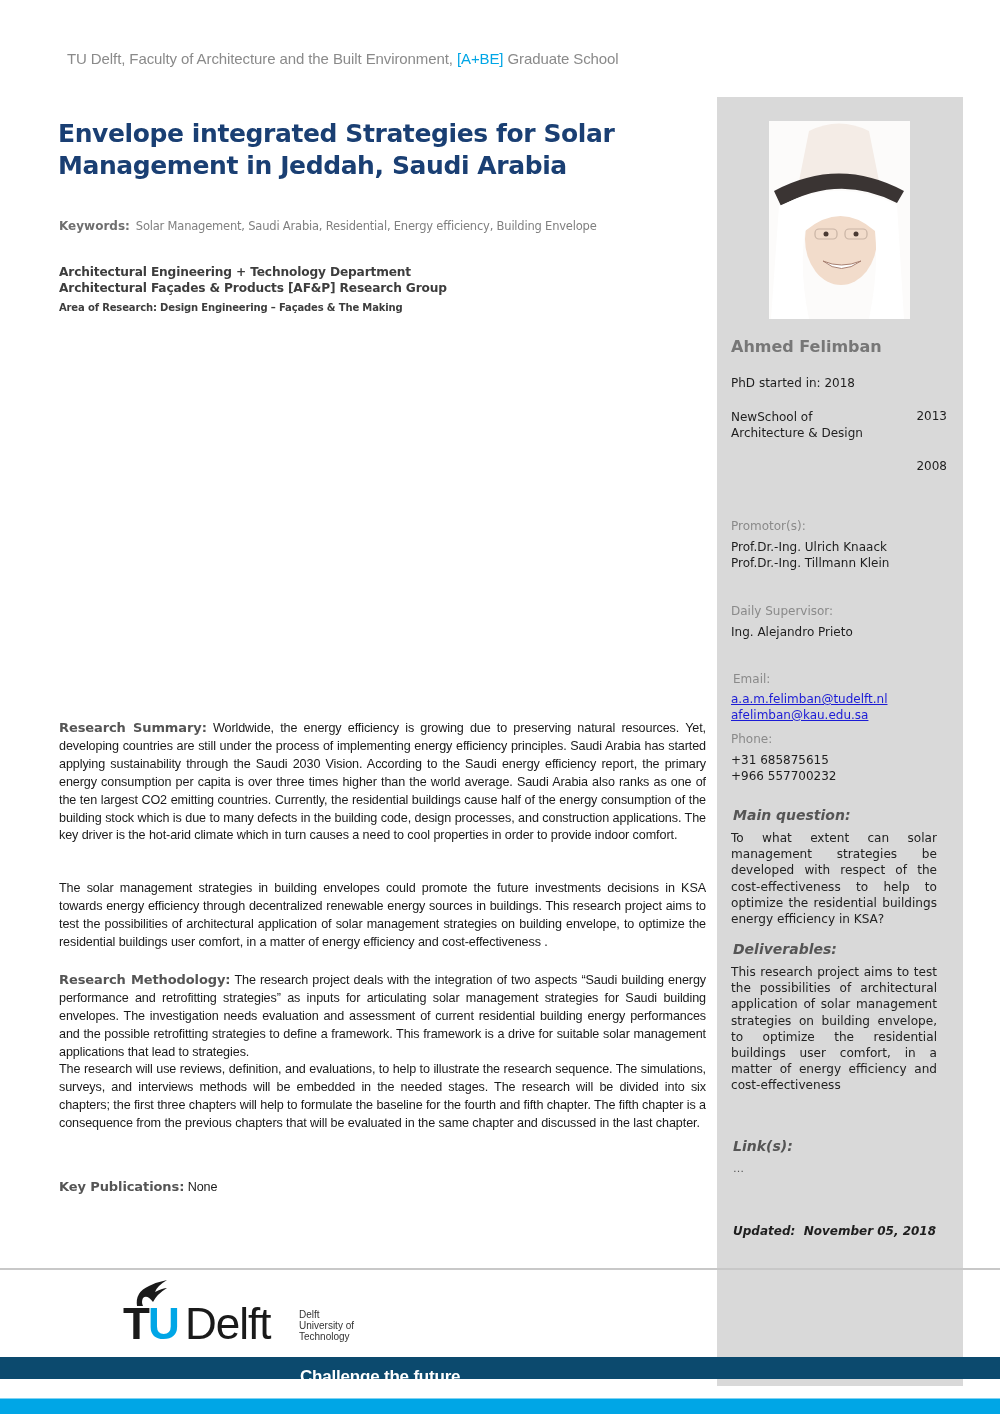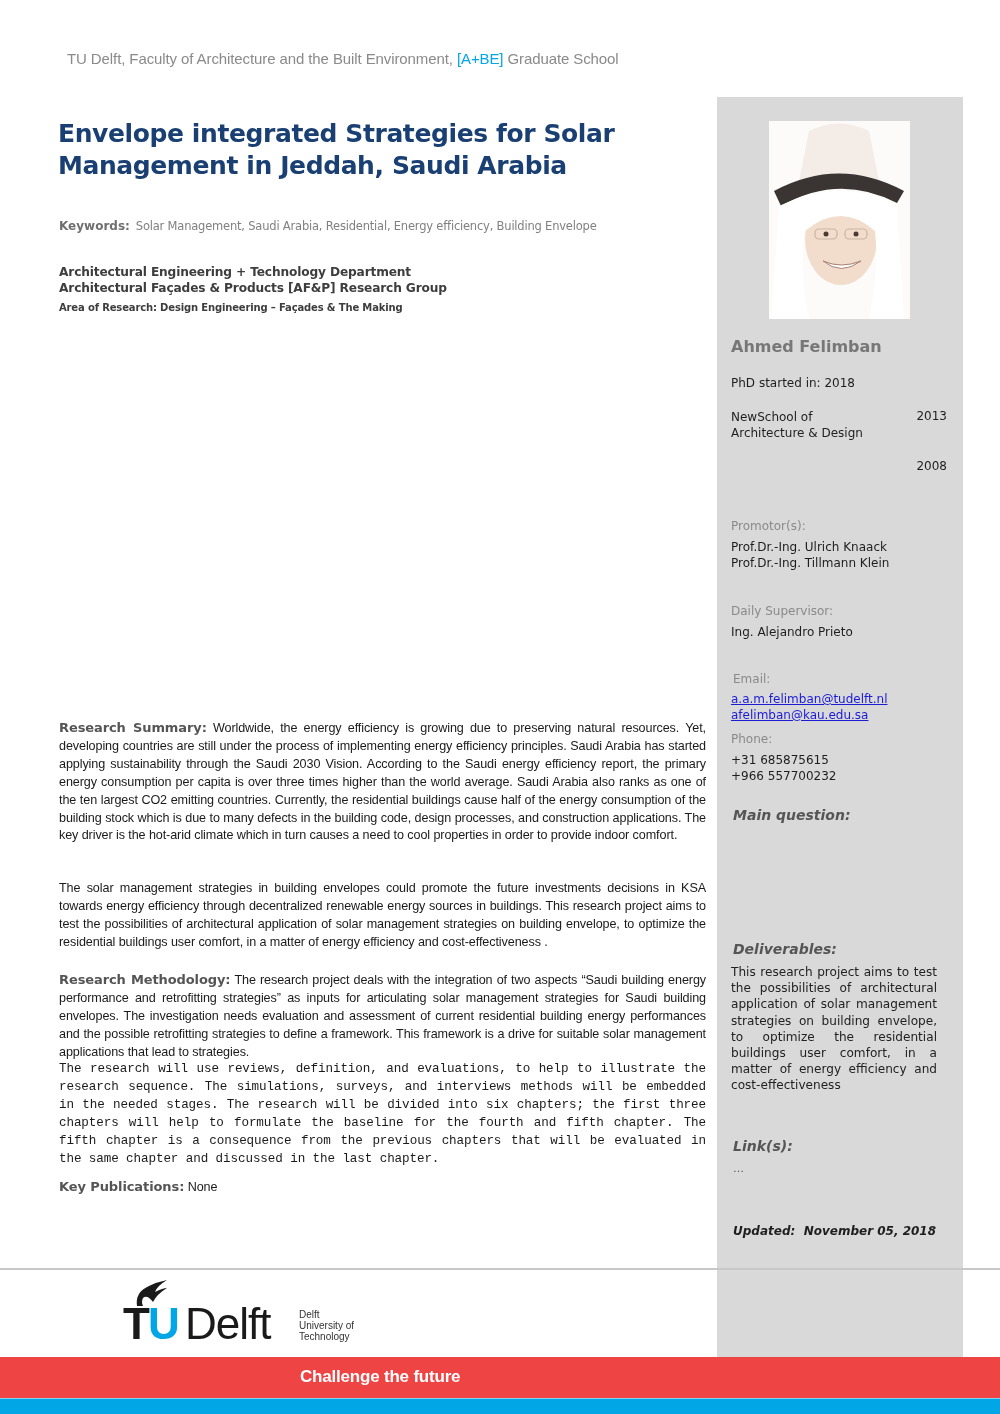--- a/index.html
+++ b/index.html
@@ -40,21 +40,21 @@
 
     .body-text {
       position: absolute; left: 59px; width: 647px;
       font-family: "Liberation Sans", sans-serif; font-size: 12.6px; line-height: 17.9px;
       color: #1a1a1a; text-align: justify; letter-spacing: -0.1px;
     }
     .body-text .lead { font-family: "DejaVu Sans", sans-serif; font-weight: bold; color: #555; font-size: 13px; }
     .summary { top: 719px; }
     .summary-2 { top: 880px; }
     .method { top: 971px; }
-    .method-2 { top: 1061px; font-family: Liberation Mono, monospace; }
+    .method-2 { top: 1061px; }
     .pubs { top: 1178px; }
 
     .side-panel {
       position: absolute; left: 717px; top: 97px; width: 246px; height: 1289px;
       background: #d9d9d9;
     }
     .photo {
       position: absolute; left: 52px; top: 24px; width: 141px; height: 198px;
       background: #fbfbfb; overflow: hidden;
     }
@@ -89,21 +89,21 @@
       font-family: "Liberation Sans", sans-serif; font-size: 44px; line-height: 44px; color: #1a1a1a;
       letter-spacing: -1px;
     }
     .logo .uni {
       position: absolute; left: 176px; top: 29px;
       font-family: "Liberation Sans", sans-serif; font-size: 10px; line-height: 11px; color: #333;
     }
     .logo .flame { position: absolute; left: 10px; top: 0; }
 
     .banner {
-      position: absolute; left: 0; top: 1357px; width: 1000px; height: 56px; background: #ef4444;
+      position: absolute; left: 0; top: 1357px; width: 1000px; height: 22px; background: #0c4a6e;
     }
     .banner .tagline {
       position: absolute; left: 300px; top: 10px;
       font-family: "Liberation Sans", sans-serif; font-weight: bold; font-size: 17px; color: #ffffff;
       letter-spacing: -0.2px;
     }
     .banner-2 {
       position: absolute; left: 0; top: 1398px; width: 1000px; height: 16px; background: #00a6e6;
       border-top: 1px solid #7fd3f3;
     }
@@ -187,20 +187,21 @@
     <div><a href="#">afelimban@kau.edu.sa</a></div>
   </div>
 
   <div class="p lbl" style="top:634px;">Phone:</div>
   <div class="p" style="top:655px;">
     <div>+31 685875615</div>
     <div>+966 557700232</div>
   </div>
 
   <div class="p heading" style="top:710px; left:16px;">Main question:</div>
+  <div class="p just" style="top:733px; width:206px;">To what extent can solar management strategies be developed with respect of the cost-effectiveness to help to optimize the residential buildings energy efficiency in KSA?</div>
 
   <div class="p heading" style="top:844px; left:16px;">Deliverables:</div>
   <div class="p just" style="top:867px; width:206px;">This research project aims to test the possibilities of architectural application of solar management strategies on building envelope, to optimize the residential buildings user comfort, in a matter of energy efficiency and cost-effectiveness</div>
 
   <div class="p heading" style="top:1041px; left:16px;">Link(s):</div>
   <div class="p" style="top:1064px; left:16px; font-size:11px; color:#555;">…</div>
 
   <div class="p updated" style="top:1126px; left:16px;">
     <span>Updated:</span>&nbsp; <span>November 05, 2018</span>
   </div>

